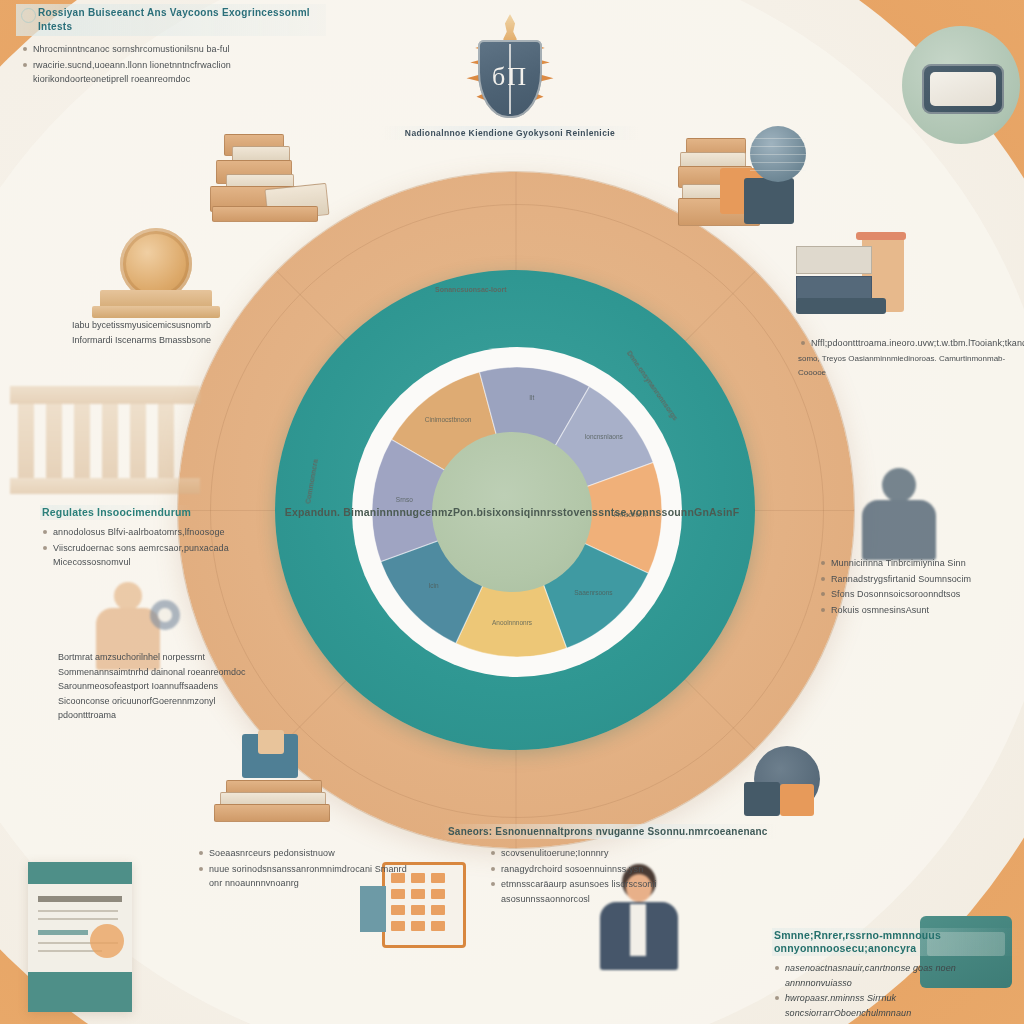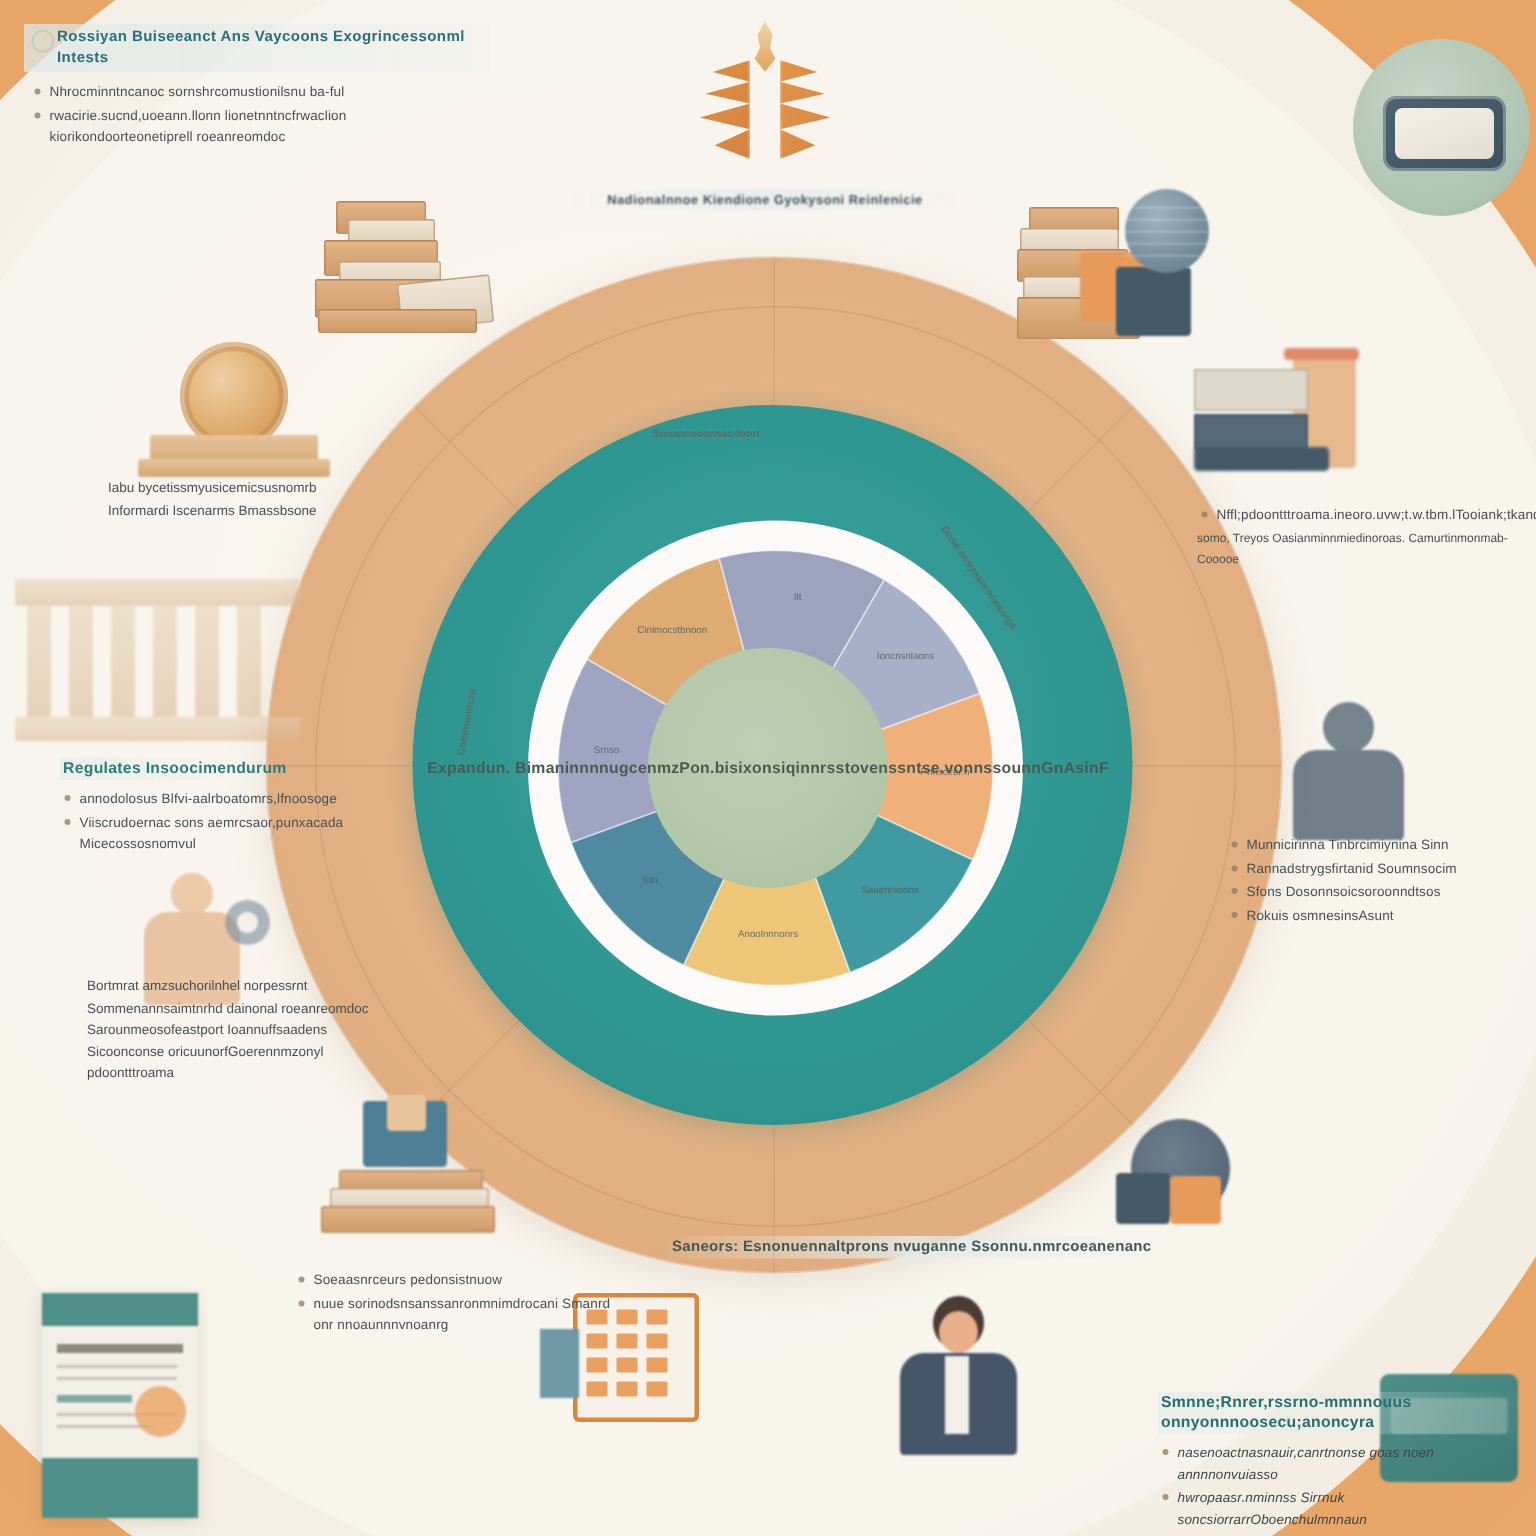--- a/index.html
+++ b/index.html
@@ -86,21 +86,21 @@
     padding-left:13px;filter:blur(.45px);letter-spacing:.1px;margin-bottom:1px;
   }
   .bullets li::before{
     content:"";position:absolute;left:3px;top:5px;width:4px;height:4px;
     border-radius:50%;background:#8a7a68;opacity:.75;
   }
   .bullets.dark li{color:#3f4648;font-style:italic;}
   .plain{font-size:9px;line-height:14.5px;color:#4a4f52;filter:blur(.45px);}
 
   
-  #panel-topleft{left:16px;top:16px;width:310px;}
+  #panel-topleft{left:16px;top:4px;width:310px;}
   #panel-topleft .title{
     font-size:10px;font-weight:700;color:#2a6f7a;letter-spacing:.3px;
     filter:blur(.5px);padding-left:22px;line-height:14px;
     background:linear-gradient(to right,rgba(222,233,232,.75),rgba(222,233,232,.15));
     display:block;padding-top:2px;padding-bottom:2px;
   }
   #panel-topleft .title-ico{
     position:absolute;left:5px;top:4px;width:13px;height:13px;border-radius:50%;
     border:1.6px solid #3d7f6f;opacity:.85;
   }
@@ -266,20 +266,23 @@
     <ul class="bullets">
       <li>Nhrocminntncanoc sornshrcomustionilsnu ba-ful</li>
       <li>rwacirie.sucnd,uoeann.llonn lionetnntncfrwaclion kiorikondoorteonetiprell roeanreomdoc</li>
     </ul>
   </div>
 
   <div id="emblem">
     <div class="wing l"></div>
     <div class="wing r"></div>
     <div class="torch"></div>
+    <div class="shield">
+      <div class="shield-text">бП</div>
+    </div>
     <div class="caption">Nadionalnnoe Kiendione Gyokysoni Reinlenicie</div>
   </div>
 
   <div class="badge-circle" style="left:902px;top:26px;width:118px;height:118px;">
     <div class="device" style="left:20px;top:38px;width:82px;height:50px;">
       <div class="screen"></div>
     </div>
   </div>
 
   <div class="bookstack" style="left:210px;top:130px;width:120px;height:100px;">
@@ -434,20 +437,27 @@
 
   <div class="txtblock" style="left:196px;top:846px;width:220px;">
     <ul class="bullets">
       <li>Soeaasnrceurs pedonsistnuow</li>
       <li>nuue sorinodsnsanssanronmnimdrocani Smanrd onr nnoaunnnvnoanrg</li>
     </ul>
   </div>
 
   <div class="centerbar" style="left:440px;top:824px;">Saneors: Esnonuennaltprons nvuganne Ssonnu.nmrcoeanenanc</div>
 
+  <div class="txtblock" style="left:488px;top:846px;width:208px;">
+    <ul class="bullets">
+      <li>scovsenulitoerune;Ionnnry</li>
+      <li>ranagydrchoird sosoennuinnss,ysn</li>
+      <li>etmnsscaräaurp asunsoes lisorscsonii asosunnssaonnorcosl</li>
+    </ul>
+  </div>
 
   <div class="txtblock" style="left:772px;top:928px;width:250px;">
     <div class="head dark">Smnne;Rnrer,rssrno-mmnnouus onnyonnnoosecu;anoncyra</div>
     <ul class="bullets dark">
       <li>nasenoactnasnauir,canrtnonse goas noen annnnonvuiasso</li>
       <li>hwropaasr.nminnss Sirrnuk soncsiorrarrOboenchulmnnaun</li>
       <li>Bisoegitsrocinsocs t.enrpnsonarincxosrn,gronuriarsvuunas</li>
     </ul>
   </div>
 

